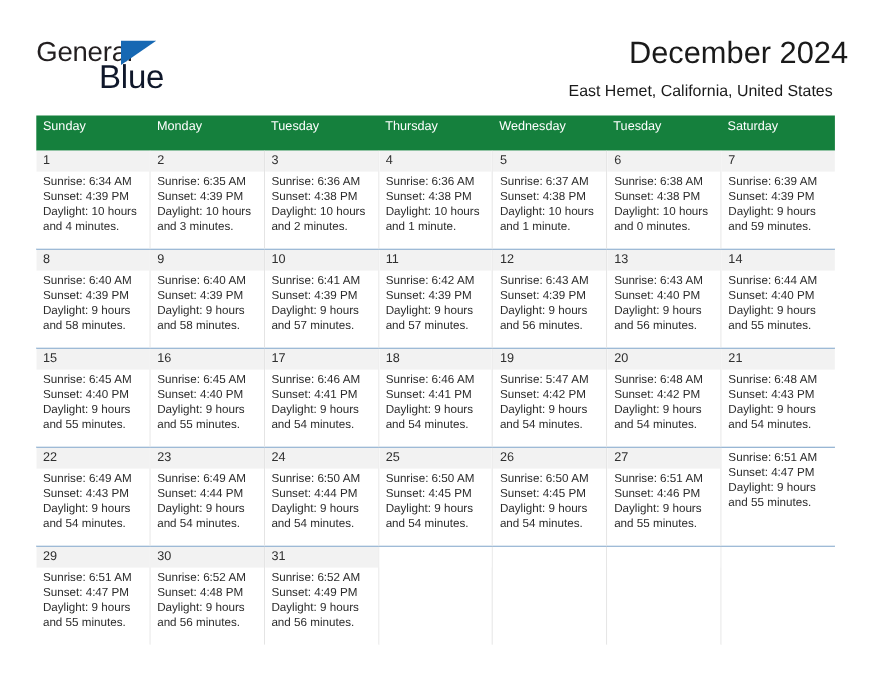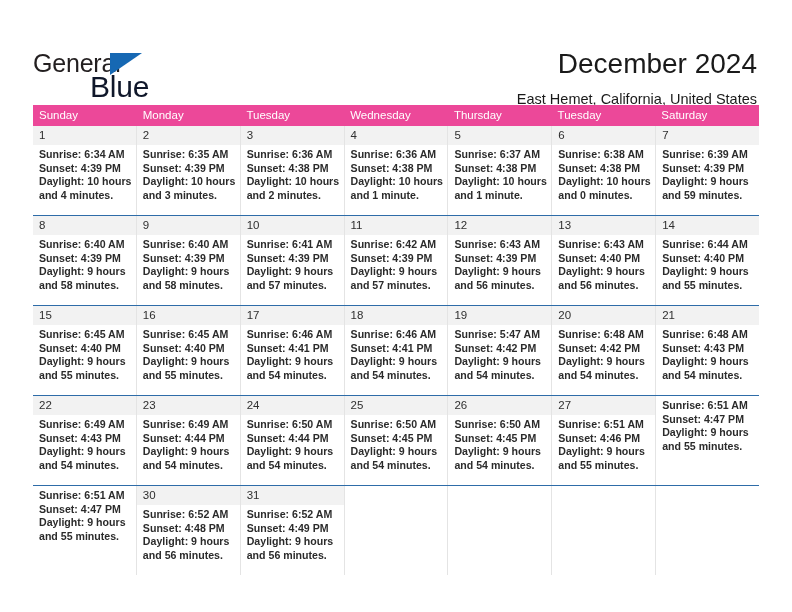--- a/index.html
+++ b/index.html
@@ -14,21 +14,21 @@
     position: relative;
     width: 792px; height: 612px;
     background: #ffffff;
     overflow: hidden;
   }
 
   
   .top {
     position: absolute;
     left: 0; top: 0;
-    width: 792px; height: 100px; margin-top: 16px;
+    width: 792px; height: 100px;
   }
   .logo {
     position: absolute;
     left: 33px; top: 33px;
     width: 180px; height: 52px;
   }
   .logo-general {
     position: absolute;
     left: 0; top: 0;
     font-size: 25px;
@@ -47,21 +47,21 @@
     position: absolute;
     left: 57px; top: 24px;
     font-size: 30px;
     letter-spacing: -0.2px;
     color: #0f172a;
     line-height: 28px;
   }
 
   .title {
     position: absolute;
-    right: 35px; top: 32px;
+    right: 21px; top: 32px;
     font-size: 28px;
     color: #1a1a1a;
     text-align: left;
     white-space: nowrap;
   }
   .subtitle {
     position: absolute;
     right: 35px; top: 75px;
     font-size: 14.5px;
     color: #1a1a1a;
@@ -71,22 +71,22 @@
 
   
   .cal {
     position: absolute;
     left: 33px; top: 105px;
     width: 726px;
   }
   .weekhead {
     display: flex;
     width: 726px;
-    height: 21px;
-    background: #ec4899;
+    height: 32px;
+    background: #15803d;
   }
   .weekhead .wh {
     flex: 1 1 0;
     min-width: 0;
     color: #ffffff;
     font-size: 11.5px;
     line-height: 21px;
     padding-left: 6px;
     white-space: nowrap;
     overflow: hidden;
@@ -111,21 +111,20 @@
     height: 19px;
     background: #f2f2f2;
     color: #2f2f2f;
     font-size: 11.5px;
     line-height: 19px;
     padding-left: 6px;
   }
   .cell.empty .daynum { background: #ffffff; }
   .lines {
     padding: 3px 4px 0 6px;
-    font-weight: bold;
   }
   .lines div {
     font-size: 10.6px;
     line-height: 13.6px;
     color: #2b2b2b;
     white-space: nowrap;
   }
 </style>
 </head>
 <body>
@@ -143,22 +142,22 @@
     <div class="title">December 2024</div>
     <div class="subtitle">East Hemet, California, United States</div>
   </div>
 
   <div class="cal">
 
     <div class="weekhead">
       <div class="wh">Sunday</div>
       <div class="wh">Monday</div>
       <div class="wh">Tuesday</div>
+      <div class="wh">Thursday</div>
       <div class="wh">Wednesday</div>
-      <div class="wh">Thursday</div>
       <div class="wh">Tuesday</div>
       <div class="wh">Saturday</div>
     </div>
 
     <div id="weeks-container">
         <div class="week">
           <div class="cell">
             <div class="daynum">1</div>
             <div class="lines">
               <div>Sunrise: 6:34 AM</div>
@@ -411,20 +410,21 @@
             <div class="lines">
               <div>Sunrise: 6:51 AM</div>
               <div>Sunset: 4:47 PM</div>
               <div>Daylight: 9 hours</div>
               <div>and 55 minutes.</div>
             </div>
           </div>
         </div>
         <div class="week">
           <div class="cell">
+            <div class="daynum">29</div>
             <div class="lines">
               <div>Sunrise: 6:51 AM</div>
               <div>Sunset: 4:47 PM</div>
               <div>Daylight: 9 hours</div>
               <div>and 55 minutes.</div>
             </div>
           </div>
           <div class="cell">
             <div class="daynum">30</div>
             <div class="lines">

